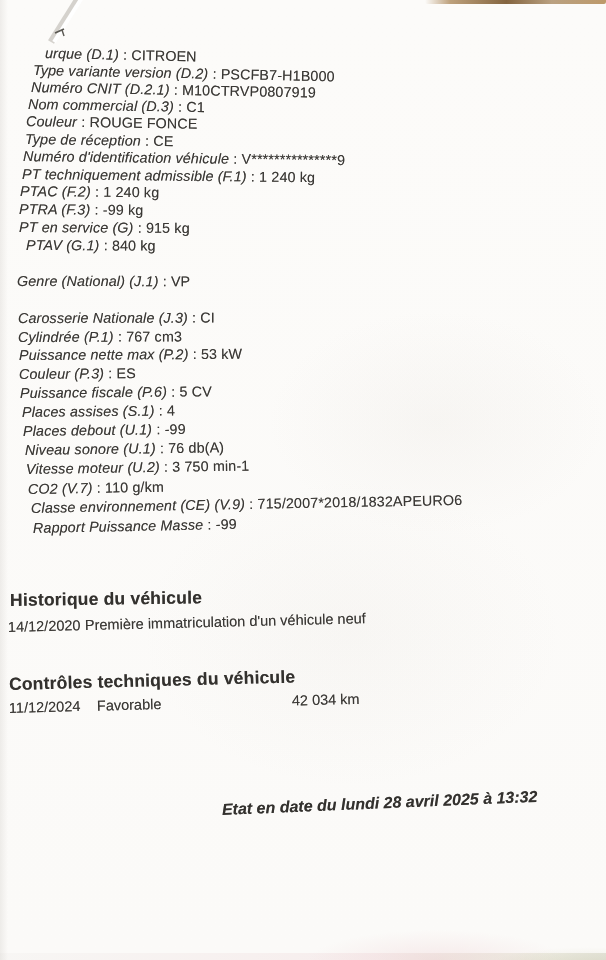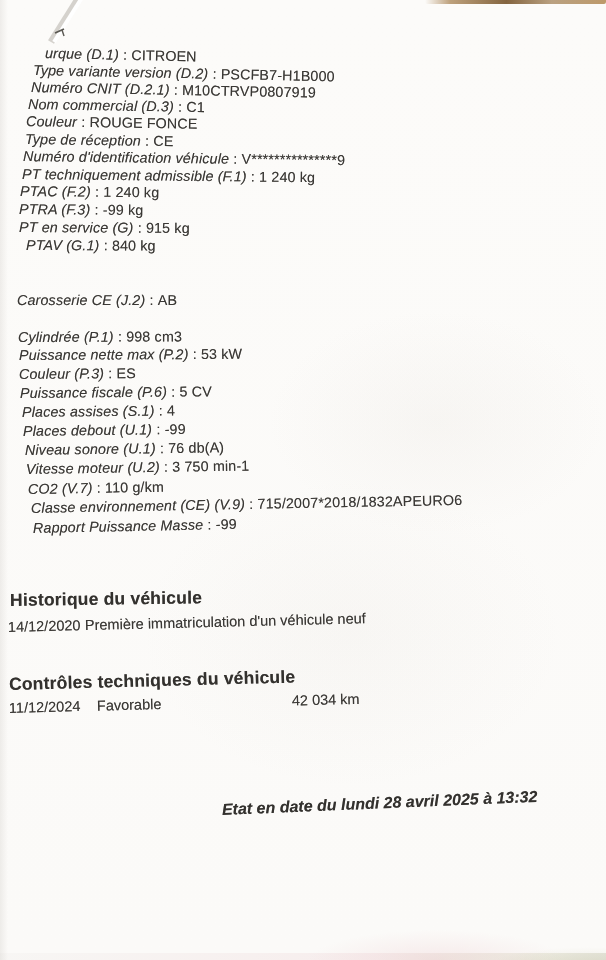--- a/index.html
+++ b/index.html
@@ -103,22 +103,23 @@
       <div class="spec-line" style="top: 78.9px; left: 30.6px; transform: rotate(1.11deg);"><span class="lbl">Numéro CNIT (D.2.1)</span><span class="sep">&nbsp;:&nbsp;</span><span class="val">M10CTRVP0807919</span></div>
       <div class="spec-line" style="top: 96px; left: 28.4px; transform: rotate(1.02deg);"><span class="lbl">Nom commercial (D.3)</span><span class="sep">&nbsp;:&nbsp;</span><span class="val">C1</span></div>
       <div class="spec-line" style="top: 113.2px; left: 26.4px; transform: rotate(0.92deg);"><span class="lbl">Couleur</span><span class="sep">&nbsp;:&nbsp;</span><span class="val">ROUGE FONCE</span></div>
       <div class="spec-line" style="top: 130.6px; left: 24.6px; transform: rotate(0.83deg);"><span class="lbl">Type de réception</span><span class="sep">&nbsp;:&nbsp;</span><span class="val">CE</span></div>
       <div class="spec-line" style="top: 148px; left: 23px; transform: rotate(0.73deg);"><span class="lbl">Numéro d'identification véhicule</span><span class="sep">&nbsp;:&nbsp;</span><span class="val">V***************9</span></div>
       <div class="spec-line" style="top: 165.6px; left: 21.6px; transform: rotate(0.64deg);"><span class="lbl">PT techniquement admissible (F.1)</span><span class="sep">&nbsp;:&nbsp;</span><span class="val">1 240 kg</span></div>
       <div class="spec-line" style="top: 183.2px; left: 20.4px; transform: rotate(0.54deg);"><span class="lbl">PTAC (F.2)</span><span class="sep">&nbsp;:&nbsp;</span><span class="val">1 240 kg</span></div>
       <div class="spec-line" style="top: 201px; left: 19.4px; transform: rotate(0.45deg);"><span class="lbl">PTRA (F.3)</span><span class="sep">&nbsp;:&nbsp;</span><span class="val">-99 kg</span></div>
       <div class="spec-line" style="top: 218.9px; left: 18.6px; transform: rotate(0.35deg);"><span class="lbl">PT en service (G)</span><span class="sep">&nbsp;:&nbsp;</span><span class="val">915 kg</span></div>
       <div class="spec-line" style="top: 236.9px; left: 18px; transform: rotate(0.26deg); margin-left: 8px;"><span class="lbl">PTAV (G.1)</span><span class="sep">&nbsp;:&nbsp;</span><span class="val">840 kg</span></div>
-      <div class="spec-line" style="top: 291.5px; left: 17.4px; transform: rotate(-0.03deg);"><span class="lbl">Carosserie CE (J.2)</span><span class="sep">&nbsp;:&nbsp;</span><span class="val">AB</span></div>
-      <div class="spec-line" style="top: 328.5px; left: 18px; transform: rotate(-0.22deg);"><span class="lbl">Cylindrée (P.1)</span><span class="sep">&nbsp;:&nbsp;</span><span class="val">998 cm3</span></div>
+      <div class="spec-line" style="top: 273.2px; left: 17.4px; transform: rotate(0.06deg);"><span class="lbl">Genre (National) (J.1)</span><span class="sep">&nbsp;:&nbsp;</span><span class="val">VP</span></div>
+      <div class="spec-line" style="top: 310px; left: 17.6px; transform: rotate(-0.13deg);"><span class="lbl">Carosserie Nationale (J.3)</span><span class="sep">&nbsp;:&nbsp;</span><span class="val">CI</span></div>
+      <div class="spec-line" style="top: 328.5px; left: 18px; transform: rotate(-0.22deg);"><span class="lbl">Cylindrée (P.1)</span><span class="sep">&nbsp;:&nbsp;</span><span class="val">767 cm3</span></div>
       <div class="spec-line" style="top: 347.2px; left: 18.6px; transform: rotate(-0.31deg);"><span class="lbl">Puissance nette max (P.2)</span><span class="sep">&nbsp;:&nbsp;</span><span class="val">53 kW</span></div>
       <div class="spec-line" style="top: 365.9px; left: 19.4px; transform: rotate(-0.41deg);"><span class="lbl">Couleur (P.3)</span><span class="sep">&nbsp;:&nbsp;</span><span class="val">ES</span></div>
       <div class="spec-line" style="top: 384.8px; left: 20.4px; transform: rotate(-0.5deg);"><span class="lbl">Puissance fiscale (P.6)</span><span class="sep">&nbsp;:&nbsp;</span><span class="val">5 CV</span></div>
       <div class="spec-line" style="top: 403.8px; left: 21.6px; transform: rotate(-0.6deg);"><span class="lbl">Places assises (S.1)</span><span class="sep">&nbsp;:&nbsp;</span><span class="val">4</span></div>
       <div class="spec-line" style="top: 422.9px; left: 23px; transform: rotate(-0.7deg);"><span class="lbl">Places debout (U.1)</span><span class="sep">&nbsp;:&nbsp;</span><span class="val">-99</span></div>
       <div class="spec-line" style="top: 442.1px; left: 24.6px; transform: rotate(-0.79deg);"><span class="lbl">Niveau sonore (U.1)</span><span class="sep">&nbsp;:&nbsp;</span><span class="val">76 db(A)</span></div>
       <div class="spec-line" style="top: 461.4px; left: 26.4px; transform: rotate(-0.89deg);"><span class="lbl">Vitesse moteur (U.2)</span><span class="sep">&nbsp;:&nbsp;</span><span class="val">3 750 min-1</span></div>
       <div class="spec-line" style="top: 480.8px; left: 28.4px; transform: rotate(-0.98deg);"><span class="lbl">CO2 (V.7)</span><span class="sep">&nbsp;:&nbsp;</span><span class="val">110 g/km</span></div>
       <div class="spec-line" style="top: 500.4px; left: 30.6px; transform: rotate(-1.07deg);"><span class="lbl">Classe environnement (CE) (V.9)</span><span class="sep">&nbsp;:&nbsp;</span><span class="val">715/2007*2018/1832APEURO6</span></div>
       <div class="spec-line" style="top: 520px; left: 33px; transform: rotate(-1.17deg);"><span class="lbl">Rapport Puissance Masse</span><span class="sep">&nbsp;:&nbsp;</span><span class="val">-99</span></div>

